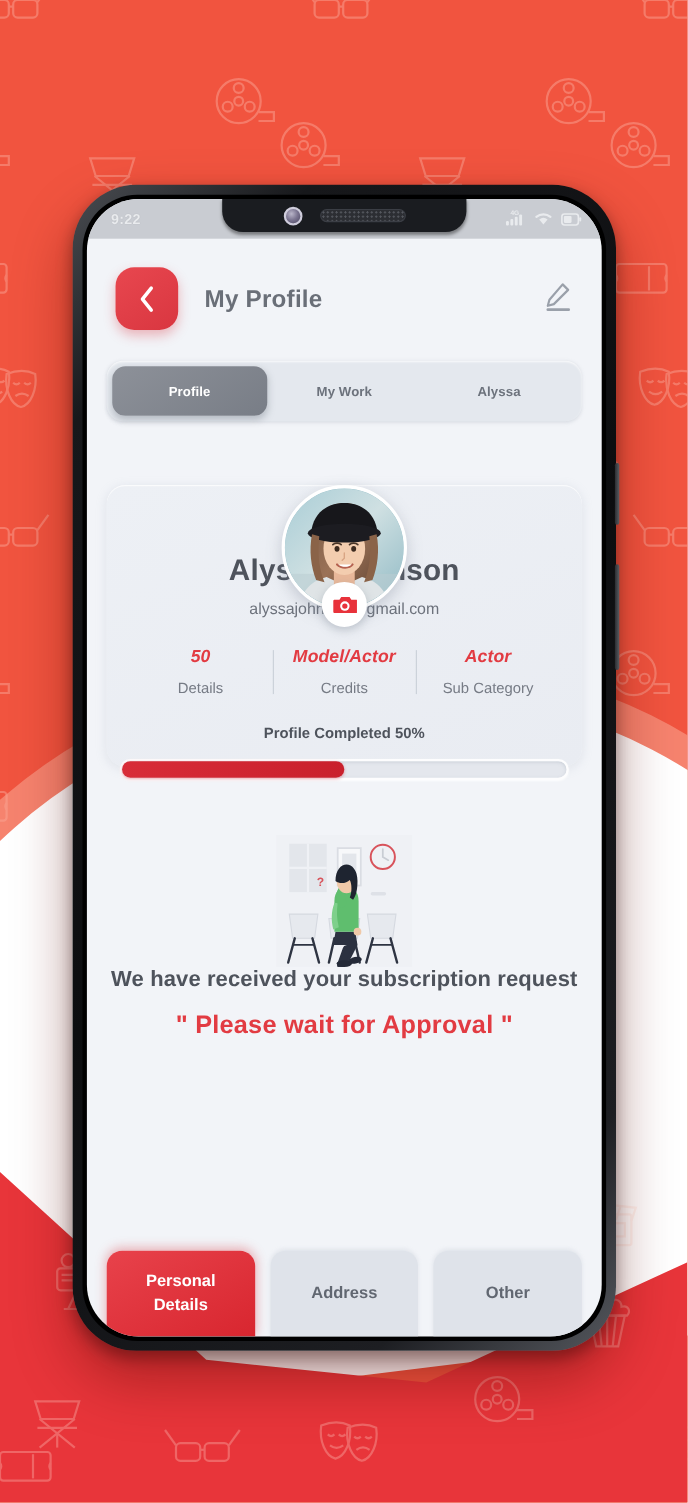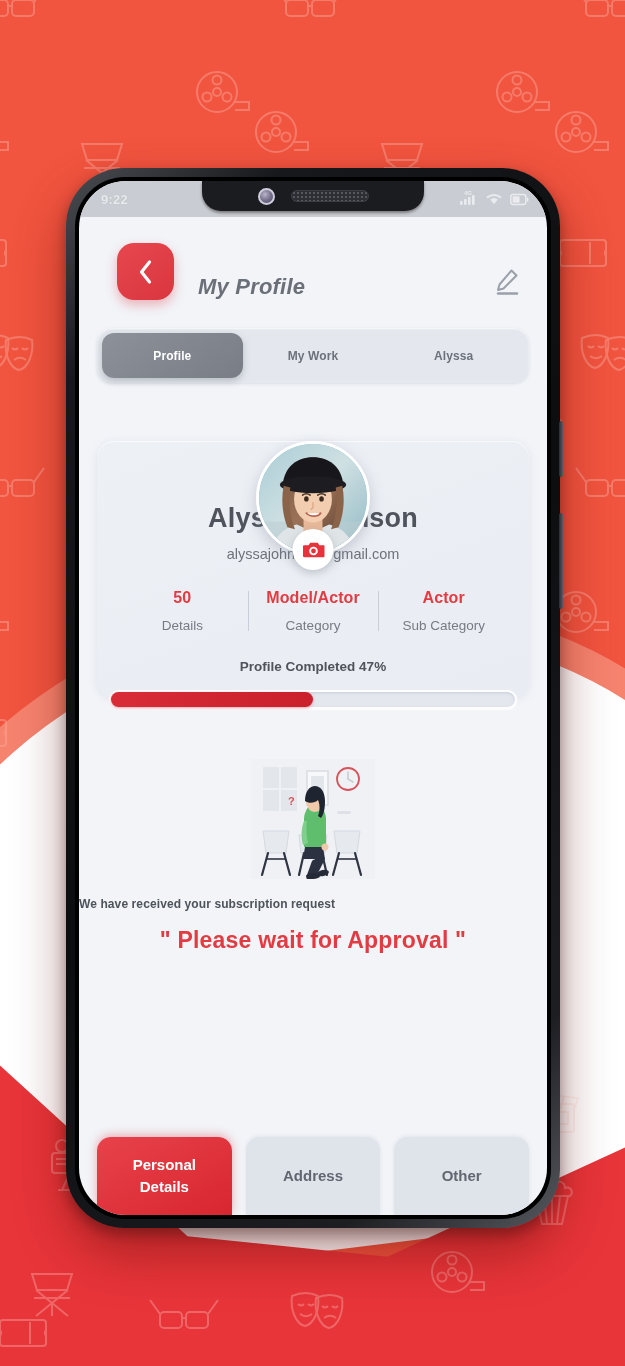--- a/index.html
+++ b/index.html
@@ -92,21 +92,21 @@
   .notch-speaker {
     width:78px; height:12px; border-radius:7px;
     background:#2c2e33;
     background-image:radial-gradient(#55585f 32%, transparent 34%);
     background-size:4px 4px;
     border:1px solid #3b3e45;
   }
 
   
   .app-header {
-    display:flex; align-items:flex-end; padding:26px 26px 12px 38px;font-style:italic;
+    display:flex; align-items:center; padding:26px 26px 12px 26px;
   }
   .back-btn {
     width:57px; height:57px; border-radius:17px;
     background:linear-gradient(145deg,#e8474f,#d93640);
     display:flex; align-items:center; justify-content:center;
     box-shadow:0 5px 11px rgba(217,54,64,.34);
     cursor:pointer; flex-shrink:0;
   }
   .page-title {
     font-size:22px; font-weight:700; color:#6a6f78; margin-left:24px;
@@ -168,21 +168,21 @@
   }
   .stats {
     display:flex; margin-top:27px;
   }
   .stat { flex:1; text-align:center; position:relative; padding:0 4px; }
   .stat + .stat::before {
     content:""; position:absolute; left:0; top:2px; bottom:2px;
     width:1px; background:#c9cfd8;
   }
   .stat-value {
-    font-size:16px; font-weight:700; color:#E23B42; letter-spacing:.1px;
+    font-size:16px; font-weight:700; color:#E23B42; letter-spacing:.1px;font-style:italic;
   }
   .stat-label {
     font-size:13.5px; color:#767b85; margin-top:11px;
   }
   .progress-label {
     text-align:center; font-size:13.5px; font-weight:700; color:#4e535c;
     margin-top:26px;
   }
   .progress-track {
     position:relative; margin:16px -8px -42px -8px;
@@ -194,22 +194,22 @@
     position:absolute; left:0; top:0; bottom:0;
     border-radius:11px;
     background:linear-gradient(90deg,#D82C38,#C9202C);
     box-shadow:0 1px 3px rgba(200,30,45,.4);
   }
 
   
   .illus { margin-top:62px; display:flex; justify-content:center; }
   .illus svg { display:block; }
   .msg1 {
-    font-size:12px; font-weight:700; color:#4e535c;
-    margin-top:18px; letter-spacing:.1px;
+    text-align:center; font-size:20px; font-weight:700; color:#4e535c;
+    letter-spacing:.1px;
   }
   .msg2 {
     text-align:center; font-size:23px; font-weight:700; color:#E23B42;
     margin-top:16px; letter-spacing:.2px;
   }
 
   
   .bottom-tabs {
     position:absolute; left:0; right:0; bottom:0;
     display:flex; gap:14px; padding:0 18px;
@@ -472,29 +472,29 @@
           <div class="user-name">Alyssa Johnson</div>
           <div class="user-email">alyssajohnson@gmail.com</div>
 
           <div class="stats">
             <div class="stat">
               <div class="stat-value">50</div>
               <div class="stat-label">Details</div>
             </div>
             <div class="stat">
               <div class="stat-value">Model/Actor</div>
-              <div class="stat-label">Category</div>
+              <div class="stat-label">Credits</div>
             </div>
             <div class="stat">
               <div class="stat-value">Actor</div>
               <div class="stat-label">Sub Category</div>
             </div>
           </div>
 
-          <div class="progress-label">Profile Completed 47%</div>
+          <div class="progress-label">Profile Completed 50%</div>
           <div class="progress-track">
             <div class="progress-fill" id="pfill" style="width: 50%;"></div>
           </div>
         </div>
       </div>
 
       <div class="illus">
         <svg width="124" height="120" viewBox="0 0 124 120" xmlns="http://www.w3.org/2000/svg">
           <rect width="124" height="120" fill="#EFF1F5"></rect>
 

